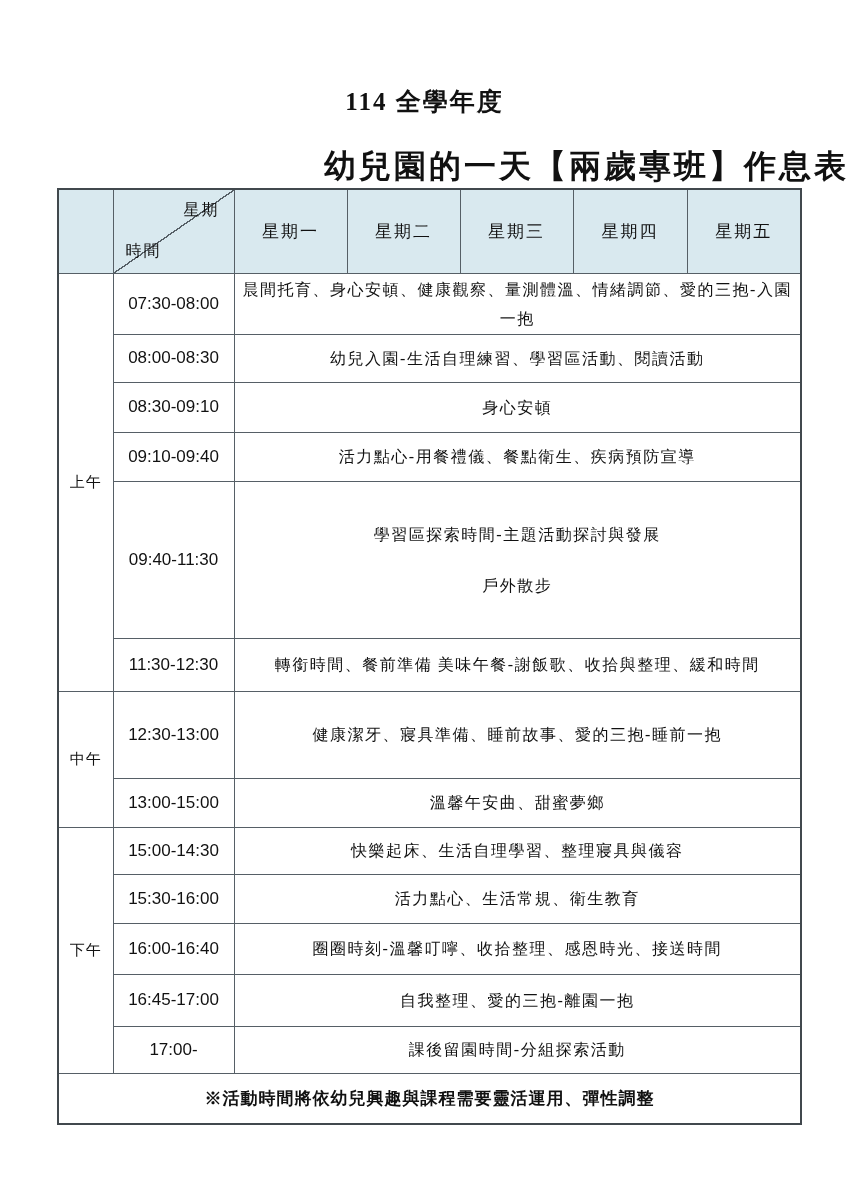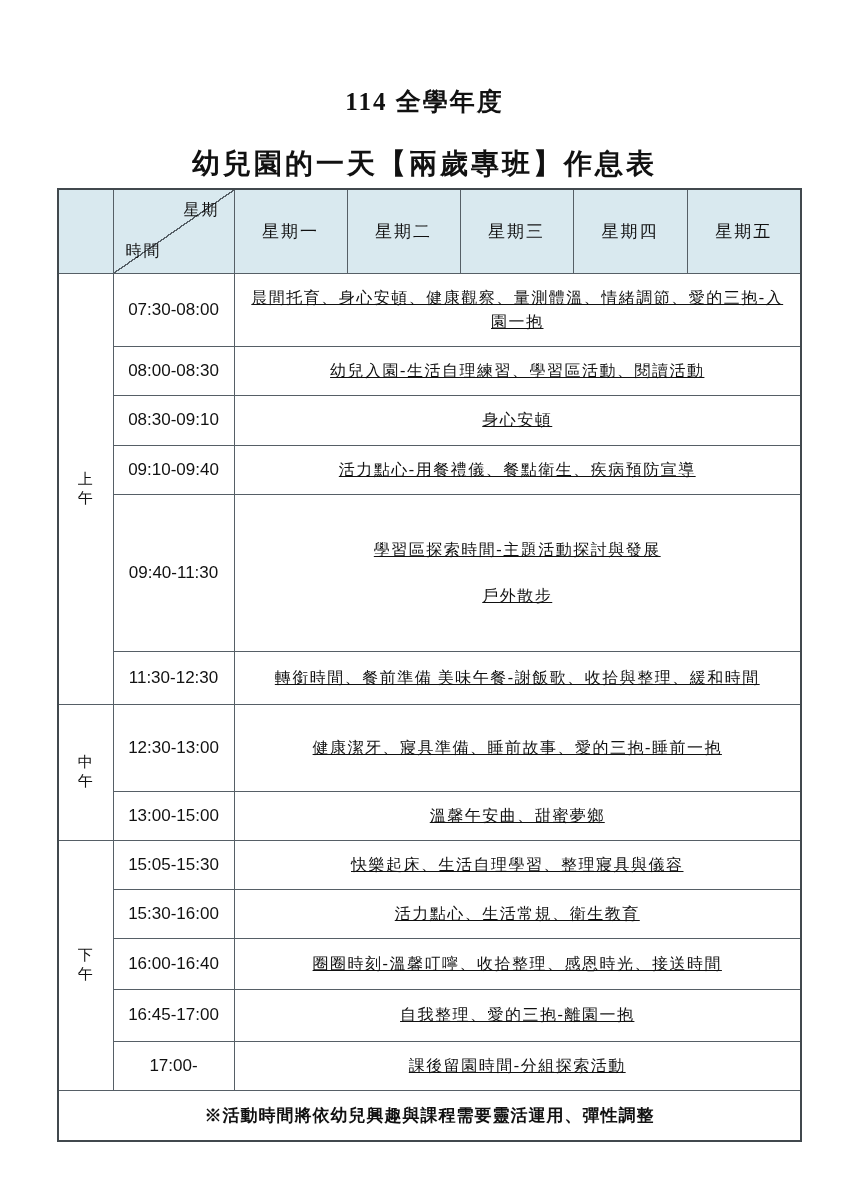--- a/index.html
+++ b/index.html
@@ -15,32 +15,32 @@
     background: #ffffff;
     color: var(--text);
     font-family: "Liberation Serif", serif;
     position: relative;
   }
   .page { position: absolute; inset: 0; }
 
   .title { position: absolute; left: 0; width: 100%; text-align: center; font-weight: bold; white-space: nowrap; }
   .title-org    { top: 50px;  font-size: 20px; letter-spacing: 1px; }
   .title-year   { top: 85px;  font-size: 25px; letter-spacing: 2px; }
-  .title-sched  { top: 145px; font-size: 28px; letter-spacing: 3px; }
+  .title-sched  { top: 145px; font-size: 32px; letter-spacing: 3px; text-align: right; }
 
   table.schedule {
     position: absolute; left: 57px; top: 188px;
     width: 743px;
     border-collapse: collapse;
     table-layout: fixed;
     border: 2px solid var(--border-dark);
   }
   .schedule th, .schedule td {
     border: 1px solid var(--border);
-    padding: 12px;
+    padding: 1px;
     text-align: center;
     vertical-align: middle;
     overflow: hidden;
   }
   .schedule thead th {
     background: var(--header-bg);
     font-weight: normal;
     font-size: 17px;
     letter-spacing: 2px;
     height: 84px;
@@ -57,21 +57,21 @@
   .corner-week { position: absolute; top: 10px; right: 14px; font-size: 16px; letter-spacing: 2px; }
   .corner-time { position: absolute; bottom: 11px; left: 12px; font-size: 16px; letter-spacing: 2px; }
 
   td.section-cell { font-size: 15px; letter-spacing: 1px; background: #ffffff; }
   td.time-cell {
     font-family: "Liberation Sans", sans-serif;
     font-size: 17px;
     background: #ffffff;
   }
   td.activity-cell { font-size: 16px; letter-spacing: 1.5px; background: #ffffff; }
-  .act-line { line-height: 24px; text-decoration: underline; }
+  .act-line { line-height: 29px; }
   .act-line + .act-line { margin-top: 22px; }
 
   .schedule tfoot td {
     font-weight: bold;
     font-size: 17px;
     letter-spacing: 1px;
     height: 51px;
     background: #ffffff;
   }
 </style>
@@ -155,21 +155,21 @@
           </td>
         </tr>
         <tr style="height: 49px;">
           <td class="time-cell">13:00-15:00</td>
           <td colspan="5" class="activity-cell">
             <div class="act-line">溫馨午安曲、甜蜜夢鄉</div>
           </td>
         </tr>
         <tr style="height: 47px;">
           <td rowspan="5" class="section-cell">下午</td>
-          <td class="time-cell">15:05-15:30</td>
+          <td class="time-cell">15:00-14:30</td>
           <td colspan="5" class="activity-cell">
             <div class="act-line">快樂起床、生活自理學習、整理寢具與儀容</div>
           </td>
         </tr>
         <tr style="height: 49px;">
           <td class="time-cell">15:30-16:00</td>
           <td colspan="5" class="activity-cell">
             <div class="act-line">活力點心、生活常規、衛生教育</div>
           </td>
         </tr>

